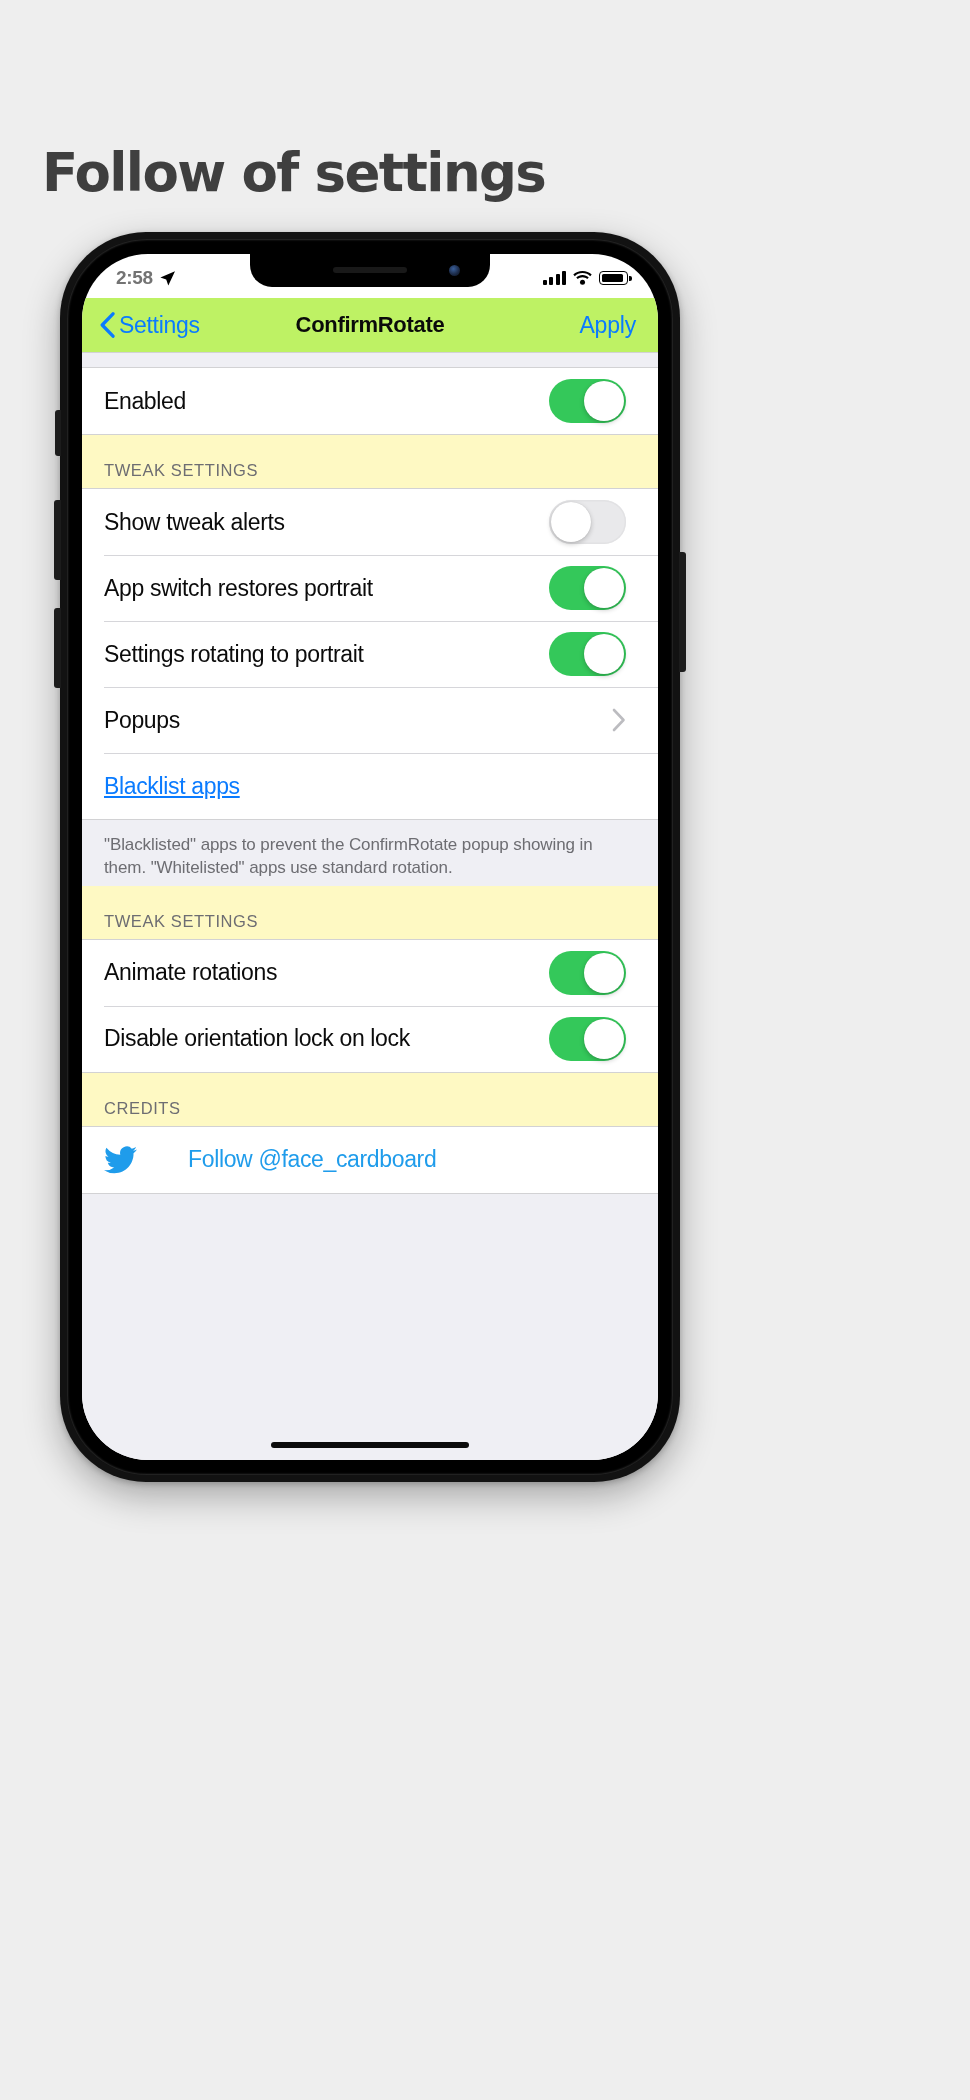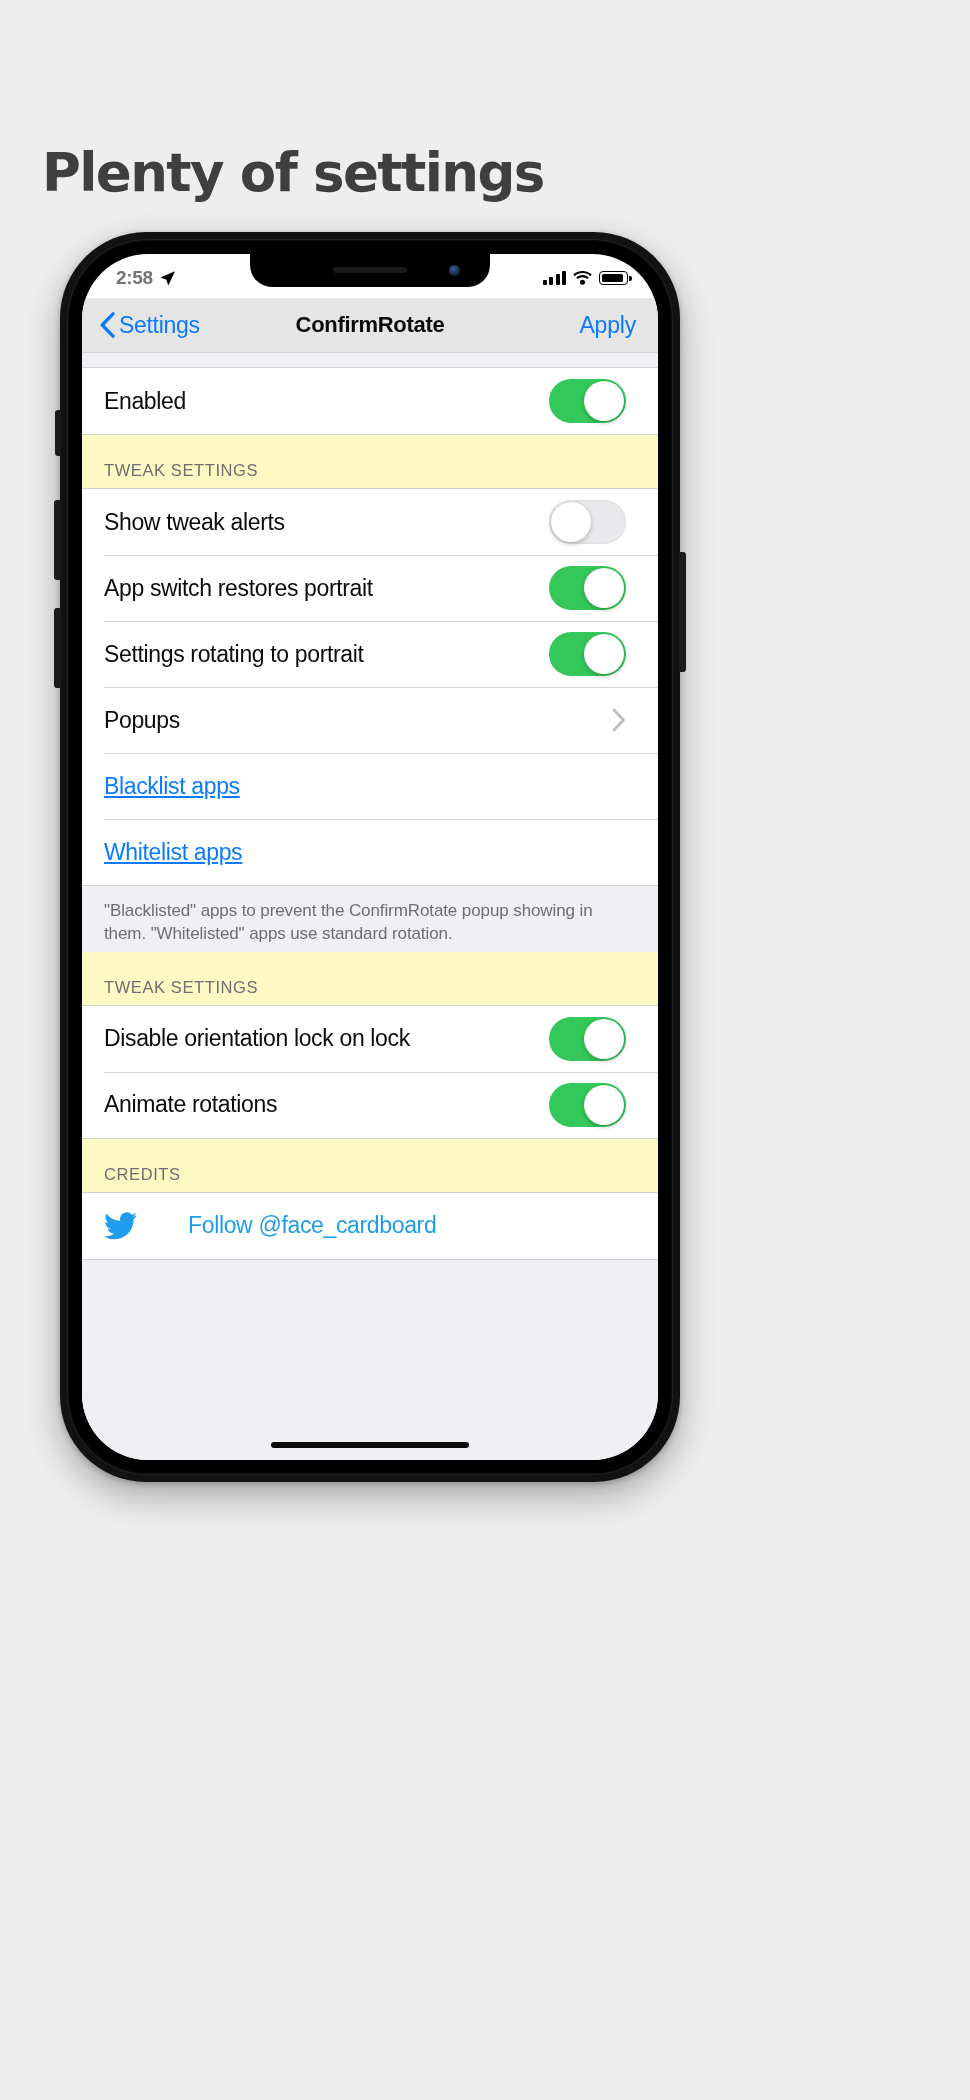--- a/index.html
+++ b/index.html
@@ -151,21 +151,21 @@
   .battery i {
     display: block; height: 100%; width: 88%;
     background: #000; border-radius: 1.6px;
   }
 
   
   .navbar {
     position: absolute;
     left: 0; top: 44px;
     width: 100%; height: 55px;
-    background: #e5e5e5;
+    background: #bef264;
     display: flex;
     align-items: center;
     border-bottom: 0.7px solid #d2d2d4;
     z-index: 15;
   }
   .nav-back {
     display: flex; align-items: center;
     position: absolute; left: 18px;
     color: #0a7bff;
     font-size: 23px;
@@ -276,21 +276,21 @@
     border-radius: 3px;
     background: #0b0b0b;
     z-index: 25;
   }
 </style>
 </head>
 <body>
 
 <div class="page">
 
-  <div class="headline">Plenty of settings</div>
+  <div class="headline">Follow of settings</div>
 
   <div class="phone">
     <div class="phone-inner-edge"></div>
     <div class="btn-silent"></div>
     <div class="btn-voldown"></div>
     <div class="btn-volup"></div>
     <div class="btn-power"></div>
 
     <div class="screen">
 
@@ -371,38 +371,35 @@
           </div>
           <div class="row">
             <span class="row-label">Popups</span>
             <svg class="chev-right" width="14" height="24" viewBox="0 0 14 24">
               <path d="M2 2 L11.5 12 L2 22" fill="none" stroke="#bcbcc0" stroke-width="2.6" stroke-linecap="round" stroke-linejoin="round"></path>
             </svg>
           </div>
           <div class="row">
             <span class="row-label link">Blacklist apps</span>
           </div>
-          <div class="row">
-            <span class="row-label link">Whitelist apps</span>
-          </div>
         </div>
 
         <div class="section-footer">"Blacklisted" apps to prevent the ConfirmRotate popup showing in them. "Whitelisted" apps use standard rotation.</div>
 
         <div class="section-header">TWEAK SETTINGS</div>
 
         <div class="group">
           <div class="row">
+            <span class="row-label">Animate rotations</span>
+            <span class="toggle">
+                <span class="knob"></span>
+              </span>
+          </div>
+          <div class="row">
             <span class="row-label">Disable orientation lock on lock</span>
-            <span class="toggle">
-                <span class="knob"></span>
-              </span>
-          </div>
-          <div class="row">
-            <span class="row-label">Animate rotations</span>
             <span class="toggle">
                 <span class="knob"></span>
               </span>
           </div>
         </div>
 
         <div class="section-header">CREDITS</div>
 
         <div class="group">
           <div class="row row-twitter">

